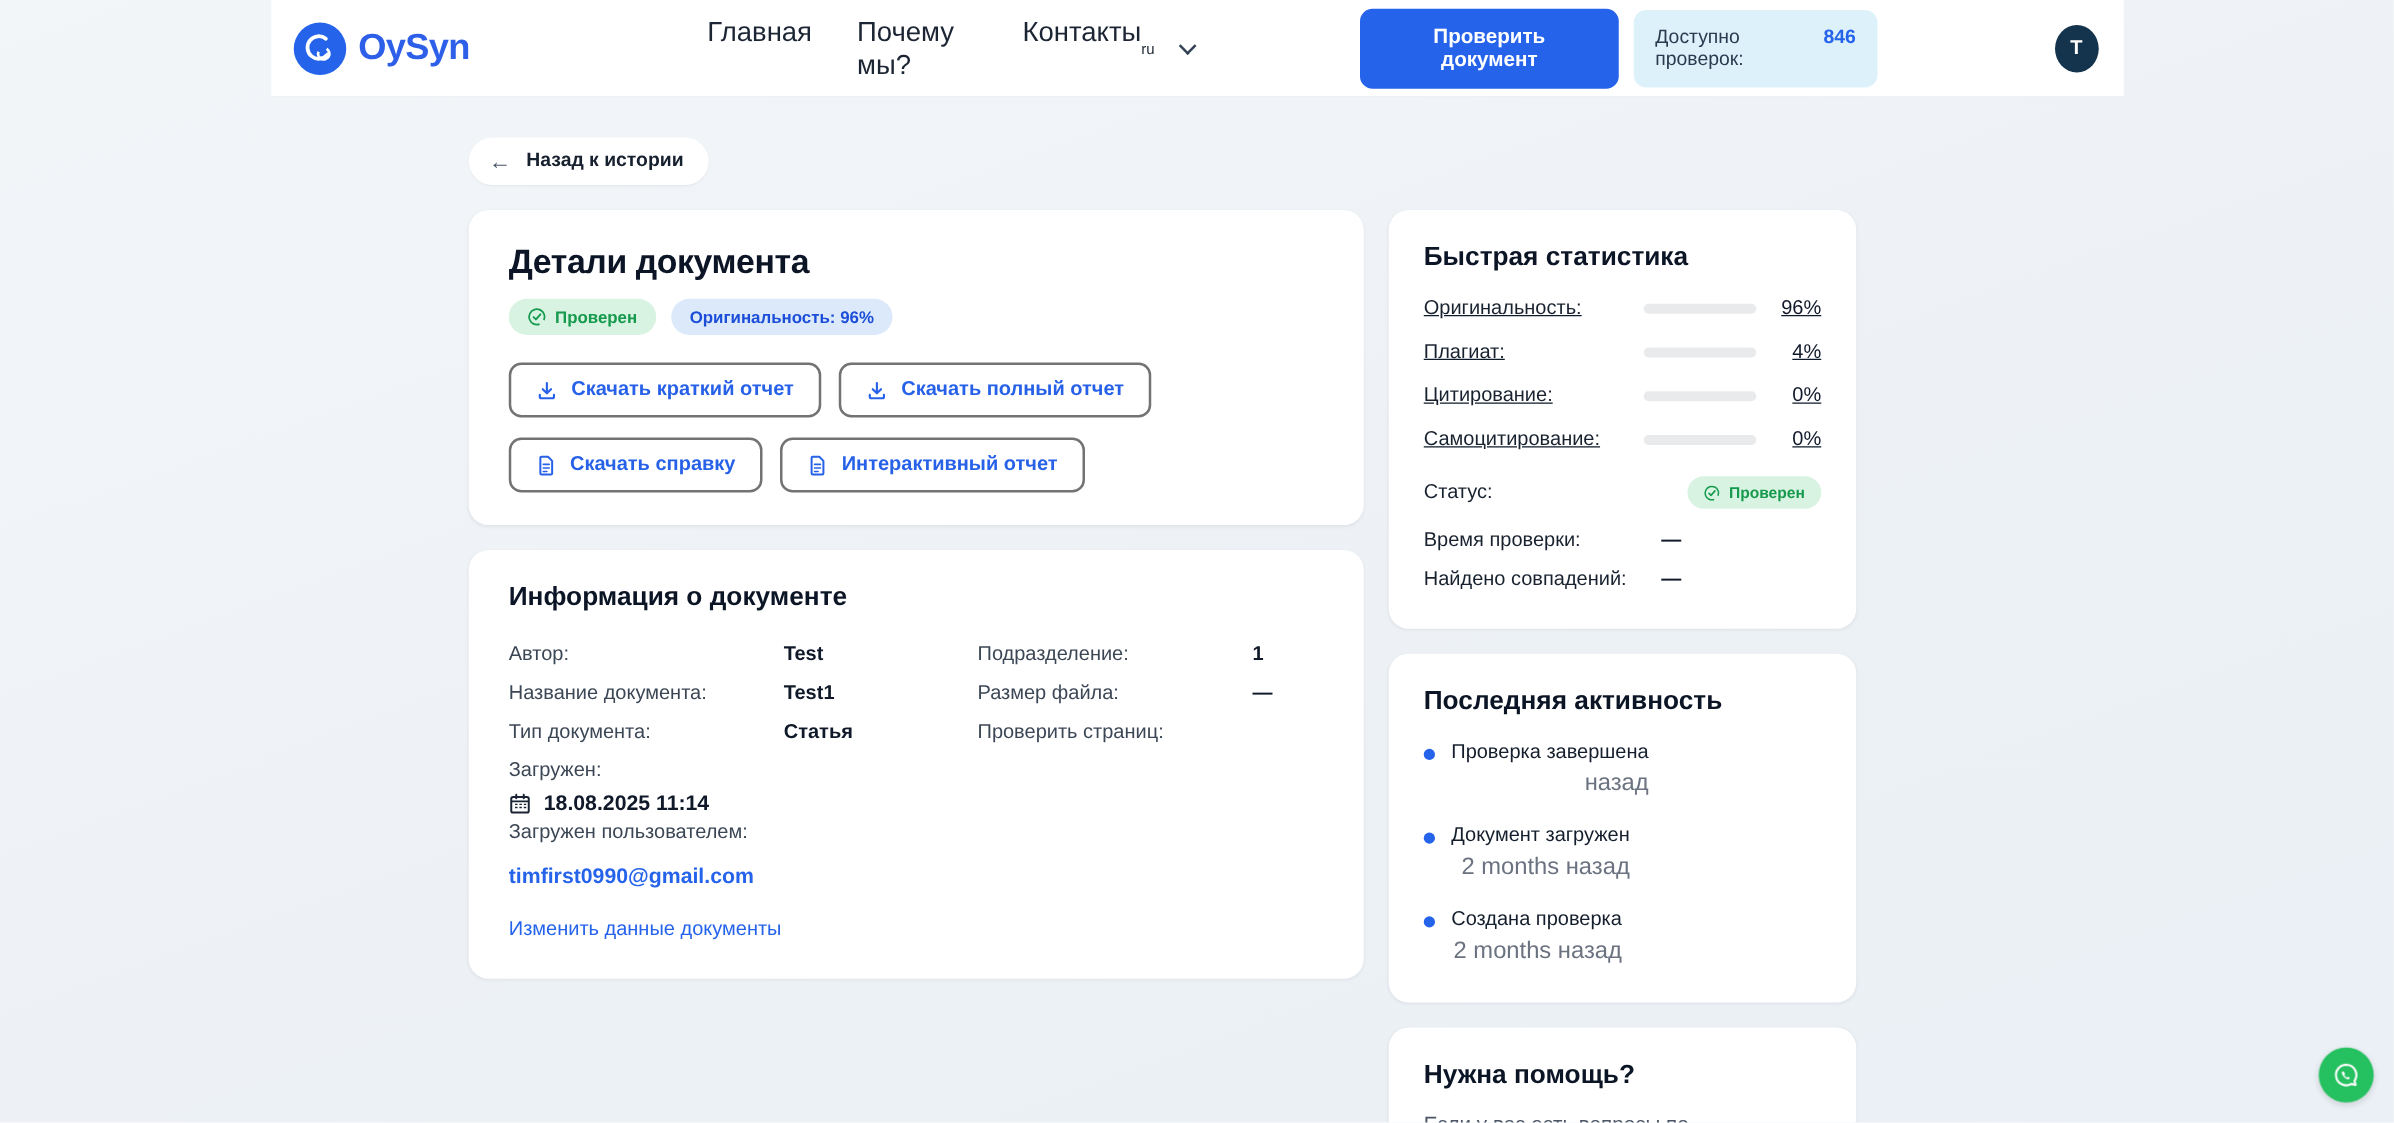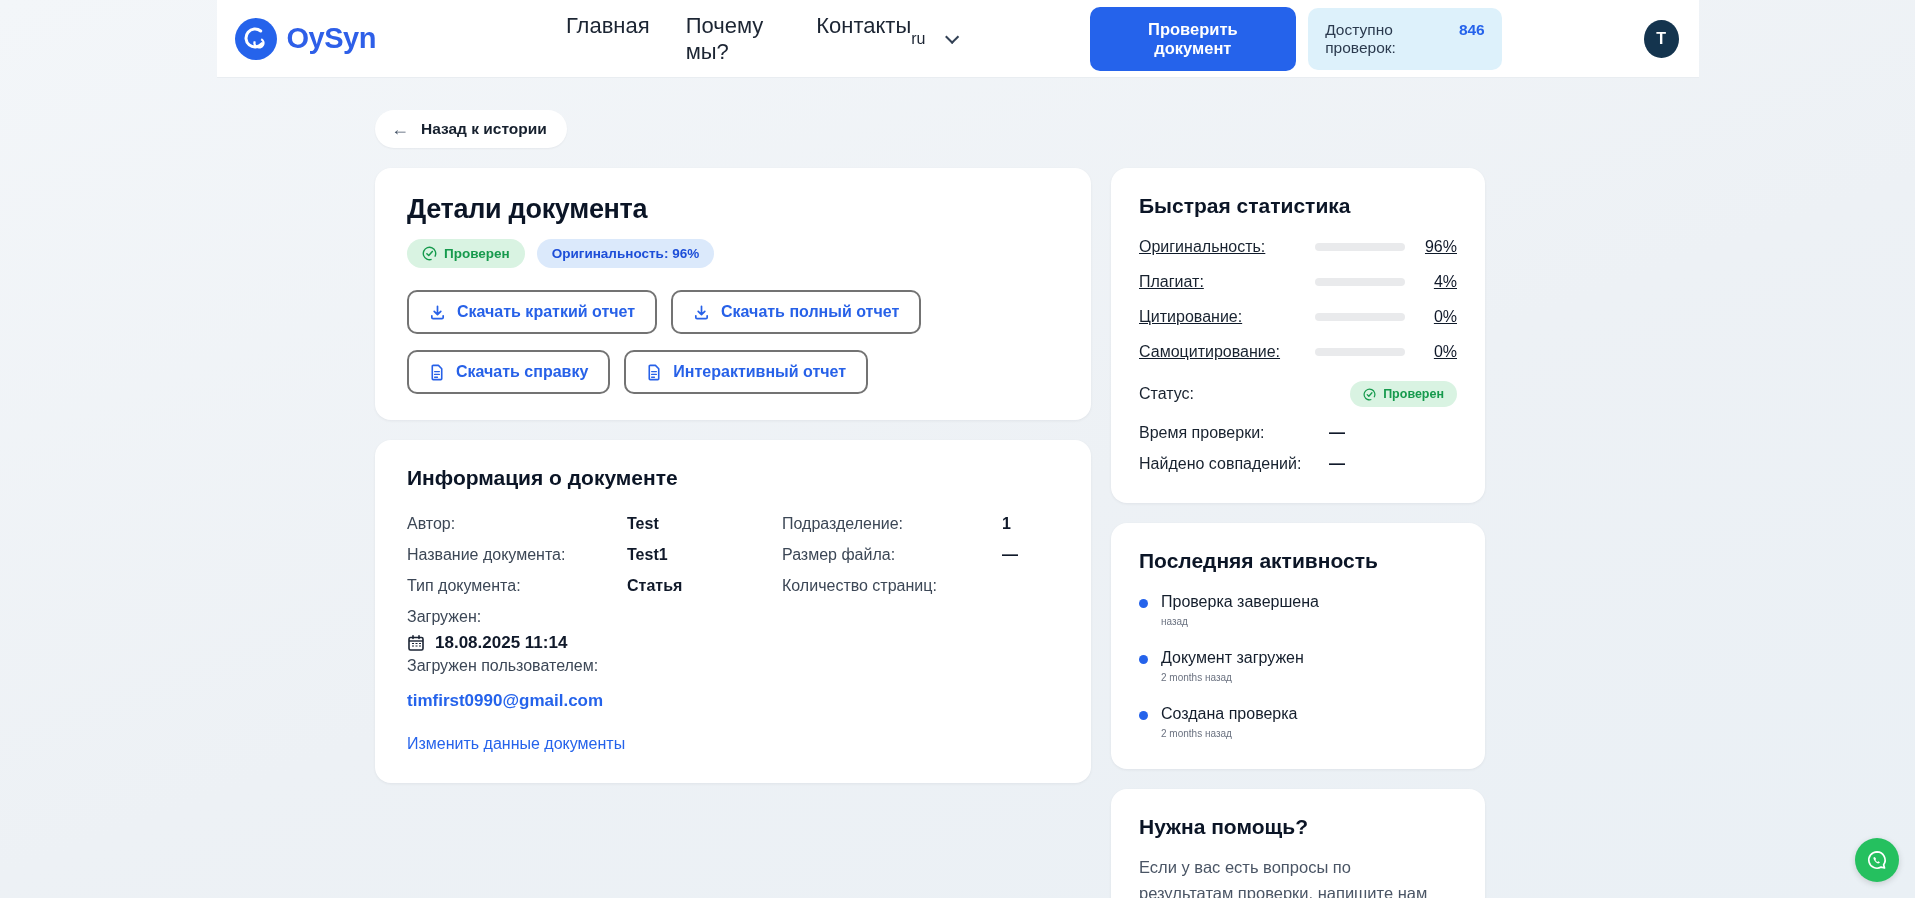--- a/index.html
+++ b/index.html
@@ -15,21 +15,21 @@
     border-bottom:1px solid #e9edf1; display:flex; align-items:center;
     padding:0 20px 0 18px;
   }
   .logo { display:flex; align-items:center; gap:10px; cursor:pointer; }
   .logo-badge { width:42px; height:42px; border-radius:50%; background:#2563eb;
     display:flex; align-items:center; justify-content:center; }
   .logo-word { font-size:29px; font-weight:800; color:#2e5fe8; letter-spacing:-0.5px; }
   .nav { display:flex; gap:36px; margin-left:190px; }
   .nav-item { font-size:22px; color:#1c2533; cursor:pointer; }
   .lang { margin-left:auto; display:flex; align-items:center; gap:19px;
-    font-size:16px; color:#1c2533; cursor:pointer; }
+    font-size:12px; color:#1c2533; cursor:pointer; }
   .chev { width:10px; height:10px; border-right:2px solid #334155;
     border-bottom:2px solid #334155; transform:rotate(45deg) translateY(-3px); }
   .cta-btn { margin-left:135px; background:#2563eb; color:#fff; border:none;
     font-family:inherit; font-size:16.5px; font-weight:700; padding:13px 25px;
     border-radius:10px; cursor:pointer; }
   .credits-pill { margin-left:12px; background:#ddf1fb; border-radius:10px;
     padding:13px 17px; font-size:15.5px; color:#2b3a4e; display:flex; gap:6px; }
   .credits-pill b { color:#2563eb; font-weight:700; }
   .avatar { margin-left:142px; width:38px; height:38px; border-radius:50%;
     background:#14344e; color:#fff; font-weight:700; font-size:16px;
@@ -84,24 +84,24 @@
     overflow:hidden; flex:0 0 auto; }
   .bar-fill { height:100%; border-radius:4px; }
   .stat-pct { width:52px; text-align:right; color:#10192a; }
   .stat-badge-row { display:flex; align-items:center; margin-top:3px; }
   .dash-row { align-items:baseline; }
   .dash-row .stat-label { flex:0 0 190px; }
   .dash-val { font-weight:700; color:#10192a; }
   
   .activity-card { padding:26px 28px 30px 28px; }
   .act-list { margin-top:20px; display:flex; flex-direction:column; gap:22px; }
-  .act-item { display:flex; gap:13px; }
+  .act-item { display:flex; gap:13px;text-align:right; }
   .act-dot { width:9px; height:9px; border-radius:50%; background:#2563eb; margin-top:6px; flex:0 0 auto; }
   .act-title { font-size:16px; color:#141e2c; }
-  .act-time { font-size:10px; color:#6b7280; margin-top:5px; }
+  .act-time { font-size:19px; color:#6b7280; margin-top:5px; }
   
   .help-card { padding:26px 28px 30px 28px; }
   .help-text { margin-top:16px; font-size:16.5px; line-height:1.55; color:#4a5565; width:290px; }
   
   .fab { position:fixed; right:16px; bottom:16px; width:44px; height:44px;
     border-radius:50%; background:#25c05f; border:none; cursor:pointer;
     display:flex; align-items:center; justify-content:center;
     box-shadow:0 2px 6px rgba(0,0,0,.15); }
 </style>
 </head>
@@ -239,21 +239,21 @@
                 <span class="info-label">Подразделение:</span>
                 <span class="info-value">1</span>
               </div>
 
               <div class="info-row">
                 <span class="info-label">Размер файла:</span>
                 <span class="info-value">—</span>
               </div>
 
               <div class="info-row">
-                <span class="info-label">Количество страниц:</span>
+                <span class="info-label">Проверить страниц:</span>
                 <span class="info-value"></span>
               </div>
             </div>
         </div>
 
         <div class="date-row">
           <svg width="18" height="18" viewBox="0 0 18 18">
             <rect x="2" y="3.5" width="14" height="12.5" rx="1.5" fill="none" stroke="#1b2434" stroke-width="1.6"></rect>
             <path d="M2 7 H16" stroke="#1b2434" stroke-width="1.4"></path>
             <path d="M6 1.8 V4.5 M12 1.8 V4.5" stroke="#1b2434" stroke-width="1.6" stroke-linecap="round"></path>

